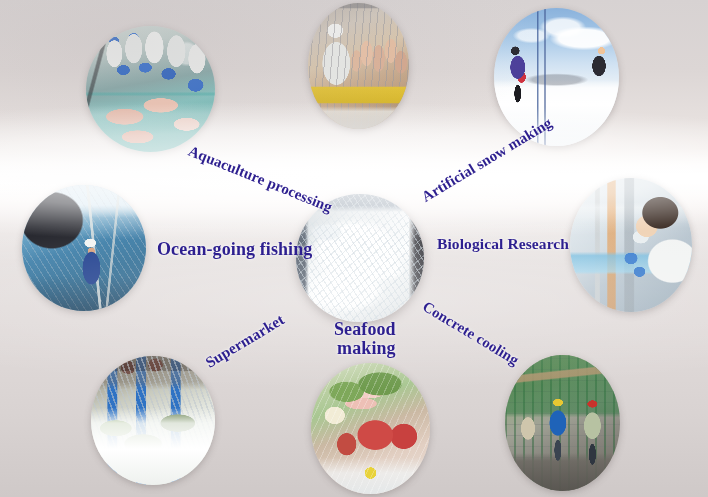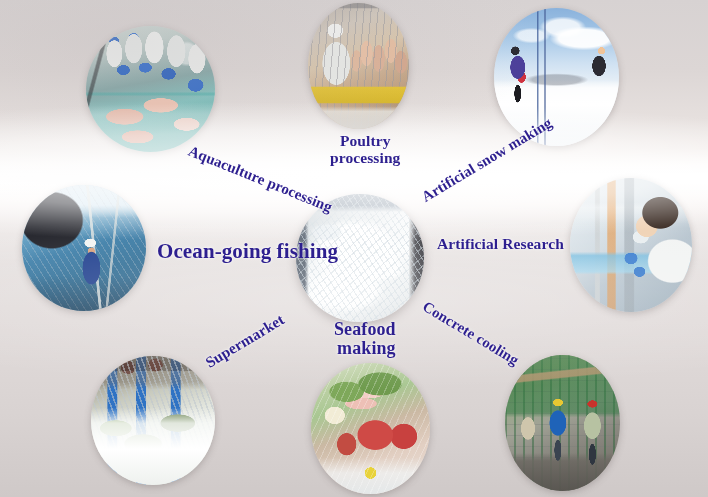--- a/index.html
+++ b/index.html
@@ -363,30 +363,26 @@
   </div>
 
   <div class="circ" style="left:296px;top:194px;width:128px;height:128px;box-shadow:0 3px 10px rgba(80,70,70,.35);">
     <div class="img p-ice"></div>
   </div>
 
   <div id="sweep"></div>
 
   <div class="lbl rot" style="left:189px;top:142px;font-size:15px;transform:rotate(22deg);">Aquaculture processing</div>
 
-  <div class="lbl" style="left:330px;top:133px;font-size:15.5px;text-align:center;">
-    <div>Poultry</div>
-    <div>processing</div>
-  </div>
 
   <div class="lbl rot" style="left:423px;top:190px;font-size:15px;transform:rotate(-31deg);">Artificial snow making</div>
 
-  <div class="lbl" style="left:157px;top:240px;font-size:21px;">Ocean-going fishing</div>
-
-  <div class="lbl" style="left:437px;top:236px;font-size:15.5px;">Artificial Research</div>
+  <div class="lbl" style="left:157px;top:240px;font-size:18px;">Ocean-going fishing</div>
+
+  <div class="lbl" style="left:437px;top:236px;font-size:15.5px;">Biological Research</div>
 
   <div class="lbl rot" style="left:207px;top:356px;font-size:15.5px;transform:rotate(-31deg);">Supermarket</div>
 
   <div class="lbl" style="left:334px;top:320px;font-size:18px;text-align:right;">
     <div>Seafood</div>
     <div>making</div>
   </div>
 
   <div class="lbl rot" style="left:424px;top:297px;font-size:15px;transform:rotate(31deg);">Concrete cooling</div>
 

